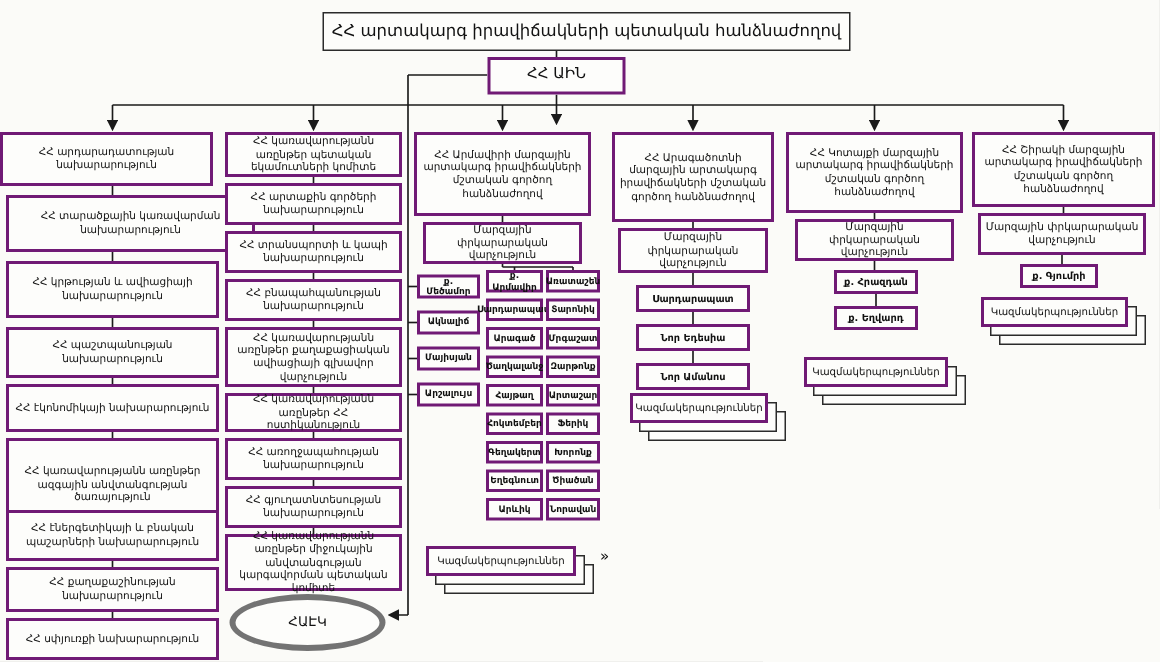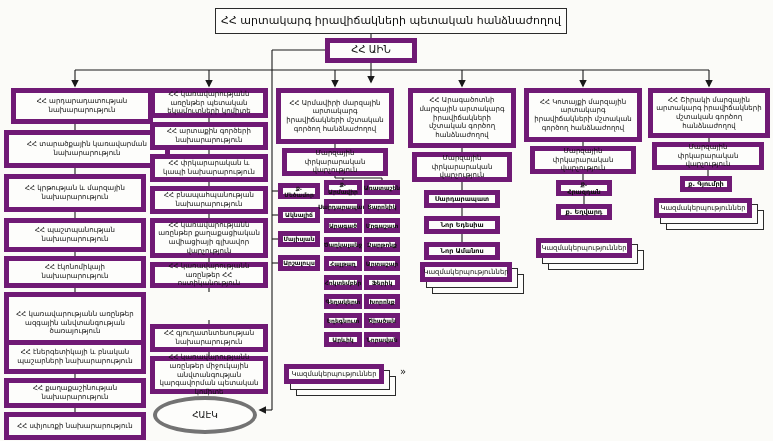--- a/index.html
+++ b/index.html
@@ -1,21 +1,21 @@
 <!DOCTYPE html>
 <html><head>
 <meta charset="utf-8">
 <style>
   html,body{margin:0;padding:0;background:#e8e8e6;}
   #stage{
     position:relative;width:773px;height:441px;background:#fbfbf8;
     font-family:"DejaVu Sans",sans-serif;color:#111;overflow:hidden;
   }
   .box{
-    position:absolute;box-sizing:border-box;border:5px solid #701a75;background:#fdfdfb;
+    position:absolute;box-sizing:border-box;border:2px solid #701a75;background:#fdfdfb;
     display:flex;align-items:center;justify-content:center;text-align:center;
     font-size:7px;line-height:1.25;padding:1px 2px;z-index:2;
   }
   .title-box{border:1.5px solid #2b2b2b;font-size:11px;font-weight:500;}
   .ain-box{font-size:10px;}
   .hdr{font-size:7px;font-weight:500;}
   .tiny{font-size:6px;font-weight:600;padding:0 1px;}
   .town{font-size:6.5px;font-weight:600;}
   .orgs{font-size:6.8px;font-weight:500;}
   .shadow{position:absolute;box-sizing:border-box;border:1px solid #2b2b2b;background:#fdfdfb;z-index:1;}
@@ -95,36 +95,37 @@
       <line x1="584" y1="196" x2="584" y2="204"></line>
 
       <line x1="709" y1="138" x2="709" y2="142"></line>
       <line x1="708" y1="170" x2="708" y2="176"></line>
     </g>
   </svg>
 
   <div class="box title-box" style="left:215px;top:8px;width:352px;height:26px;">ՀՀ արտակարգ իրավիճակների պետական հանձնաժողով</div>
   <div class="box ain-box" style="left:325px;top:38px;width:92px;height:25px;">ՀՀ ԱԻՆ</div>
 
-  <div class="box" style="left:11px;top:88px;width:142px;height:36px;">ՀՀ արդարադատության նախարարություն</div>
+  <div class="box" style="left:0;top:88px;width:142px;height:36px;">ՀՀ արդարադատության նախարարություն</div>
   <div class="box" style="left:4px;top:130px;width:166px;height:38px;">ՀՀ տարածքային կառավարման նախարարություն</div>
-  <div class="box" style="left:4px;top:174px;width:142px;height:38px;">ՀՀ կրթության և մարզային նախարարություն</div>
+  <div class="box" style="left:4px;top:174px;width:142px;height:38px;">ՀՀ կրթության և ավիացիայի նախարարություն</div>
   <div class="box" style="left:4px;top:218px;width:142px;height:34px;">ՀՀ պաշտպանության նախարարություն</div>
   <div class="box" style="left:4px;top:256px;width:142px;height:32px;">ՀՀ էկոնոմիկայի նախարարություն</div>
   <div class="box" style="left:4px;top:292px;width:142px;height:62px;">ՀՀ կառավարությանն առընթեր ազգային անվտանգության ծառայություն</div>
   <div class="box" style="left:4px;top:340px;width:142px;height:34px;">ՀՀ էներգետիկայի և բնական պաշարների նախարարություն</div>
   <div class="box" style="left:4px;top:378px;width:142px;height:30px;">ՀՀ քաղաքաշինության նախարարություն</div>
   <div class="box" style="left:4px;top:412px;width:142px;height:28px;">ՀՀ սփյուռքի նախարարություն</div>
 
   <div class="box" style="left:150px;top:88px;width:118px;height:30px;">ՀՀ կառավարությանն առընթեր պետական եկամուտների կոմիտե</div>
   <div class="box" style="left:150px;top:122px;width:118px;height:28px;">ՀՀ արտաքին գործերի նախարարություն</div>
-  <div class="box" style="left:150px;top:154px;width:118px;height:28px;">ՀՀ փրկարարական և կապի նախարարություն</div>
+  <div class="box" style="left:150px;top:154px;width:118px;height:28px;">ՀՀ տրանսպորտի և կապի նախարարություն</div>
   <div class="box" style="left:150px;top:186px;width:118px;height:28px;">ՀՀ բնապահպանության նախարարություն</div>
   <div class="box" style="left:150px;top:218px;width:118px;height:40px;">ՀՀ կառավարությանն առընթեր քաղաքացիական ավիացիայի գլխավոր վարչություն</div>
   <div class="box" style="left:150px;top:262px;width:118px;height:26px;">ՀՀ կառավարությանն առընթեր ՀՀ ոստիկանություն</div>
+  <div class="box" style="left:150px;top:292px;width:118px;height:28px;">ՀՀ առողջապահության նախարարություն</div>
   <div class="box" style="left:150px;top:324px;width:118px;height:28px;">ՀՀ գյուղատնտեսության նախարարություն</div>
   <div class="box" style="left:150px;top:356px;width:118px;height:38px;">ՀՀ կառավարությանն առընթեր միջուկային անվտանգության կարգավորման պետական կոմիտե</div>
   <div class="ellipse" style="left:153px;top:396px;width:104px;height:38px;">ՀԱԷԿ</div>
 
   <div class="box hdr" style="left:276px;top:88px;width:118px;height:56px;">ՀՀ Արմավիրի մարզային արտակարգ իրավիճակների մշտական գործող հանձնաժողով</div>
   <div class="box hdr" style="left:282px;top:148px;width:106px;height:28px;">Մարզային փրկարարական վարչություն</div>
 
   <div class="box tiny" style="left:278px;top:183px;width:42px;height:16px;">ք. Մեծամոր</div>
   <div class="box tiny" style="left:278px;top:207px;width:42px;height:16px;">Ակնալիճ</div>
   <div class="box tiny" style="left:278px;top:231px;width:42px;height:16px;">Մայիսյան</div>

